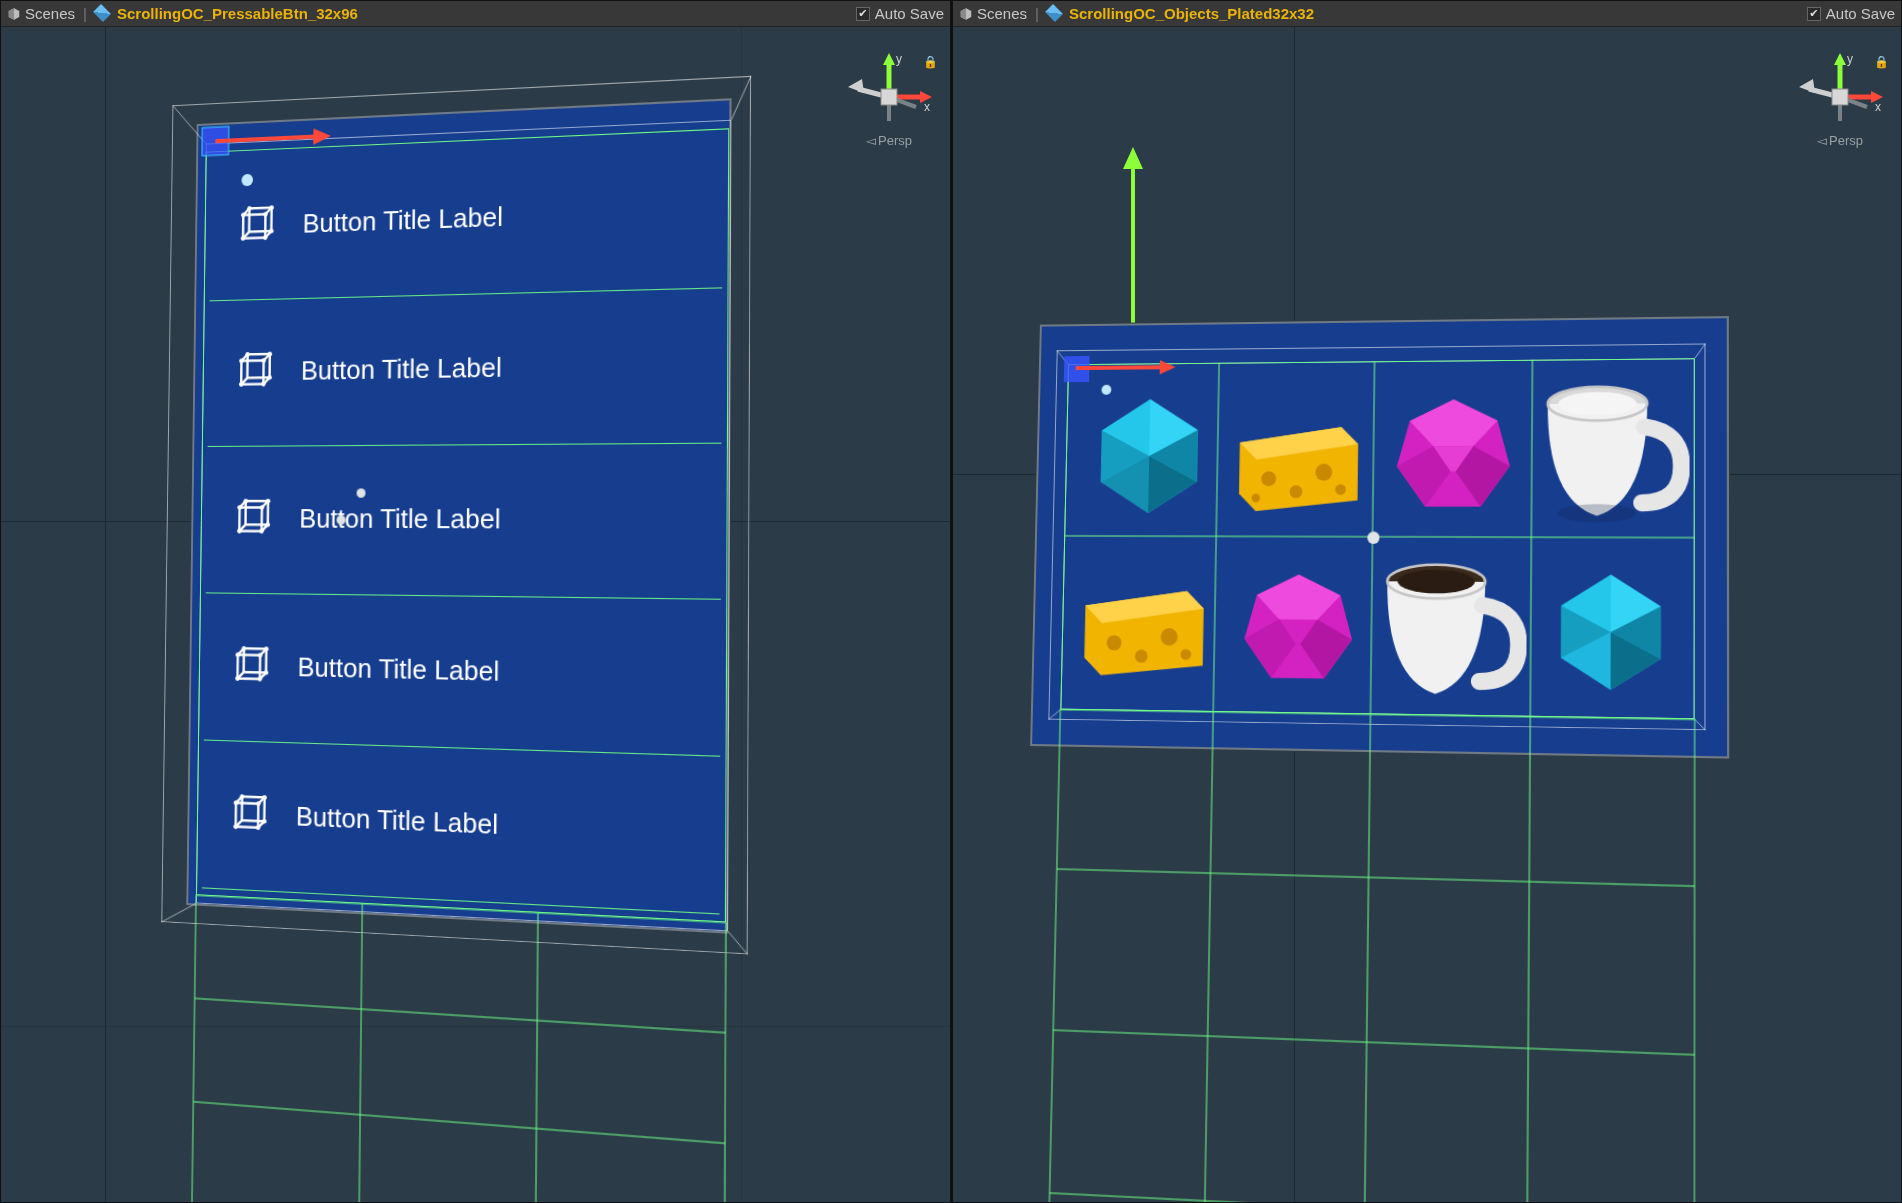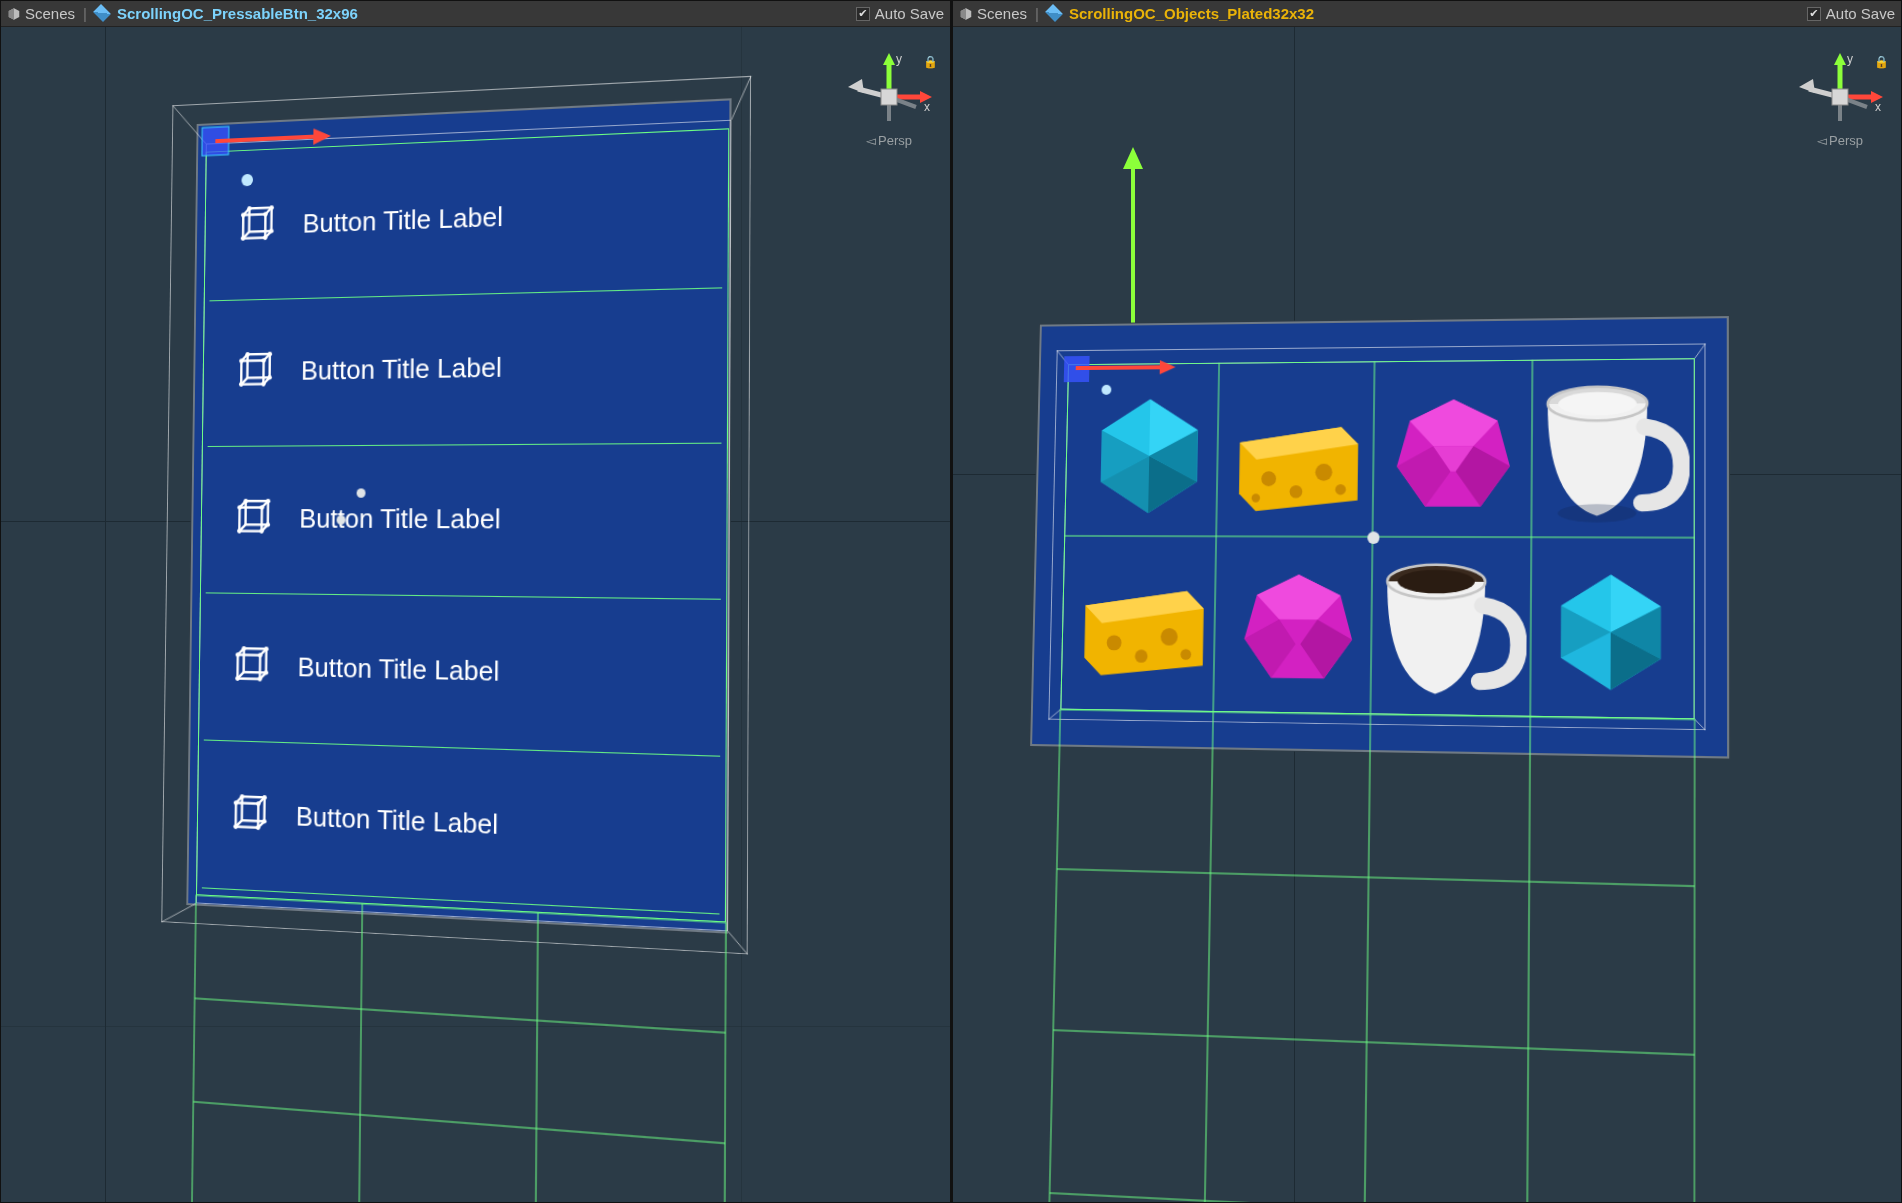--- a/index.html
+++ b/index.html
@@ -185,21 +185,21 @@
           <svg viewBox="0 0 24 24" width="14" height="14">
               <polygon points="12,2 21,7 21,17 12,22 3,17 3,7" fill="#bdbdbd"></polygon>
               <polygon points="12,2 12,22 3,17 3,7" fill="#8a8a8a"></polygon>
             </svg>
         </span>
         <span>Scenes</span>
       </span>
       <span class="sep">|</span>
       <span class="scenes-link">
         <span class="cube-ico"></span>
-        <b style="font-weight:600;color:#7dd3fc">ScrollingOC_PressableBtn_32x96</b>
+        <b style="font-weight:600;color:#eab308">ScrollingOC_PressableBtn_32x96</b>
       </span>
       <span class="right">
         <span class="chk">✔</span>
         <span>Auto Save</span>
       </span>
     </div>
 
     <div class="viewport">
 
       <div class="hline" style="top:42%"></div>

